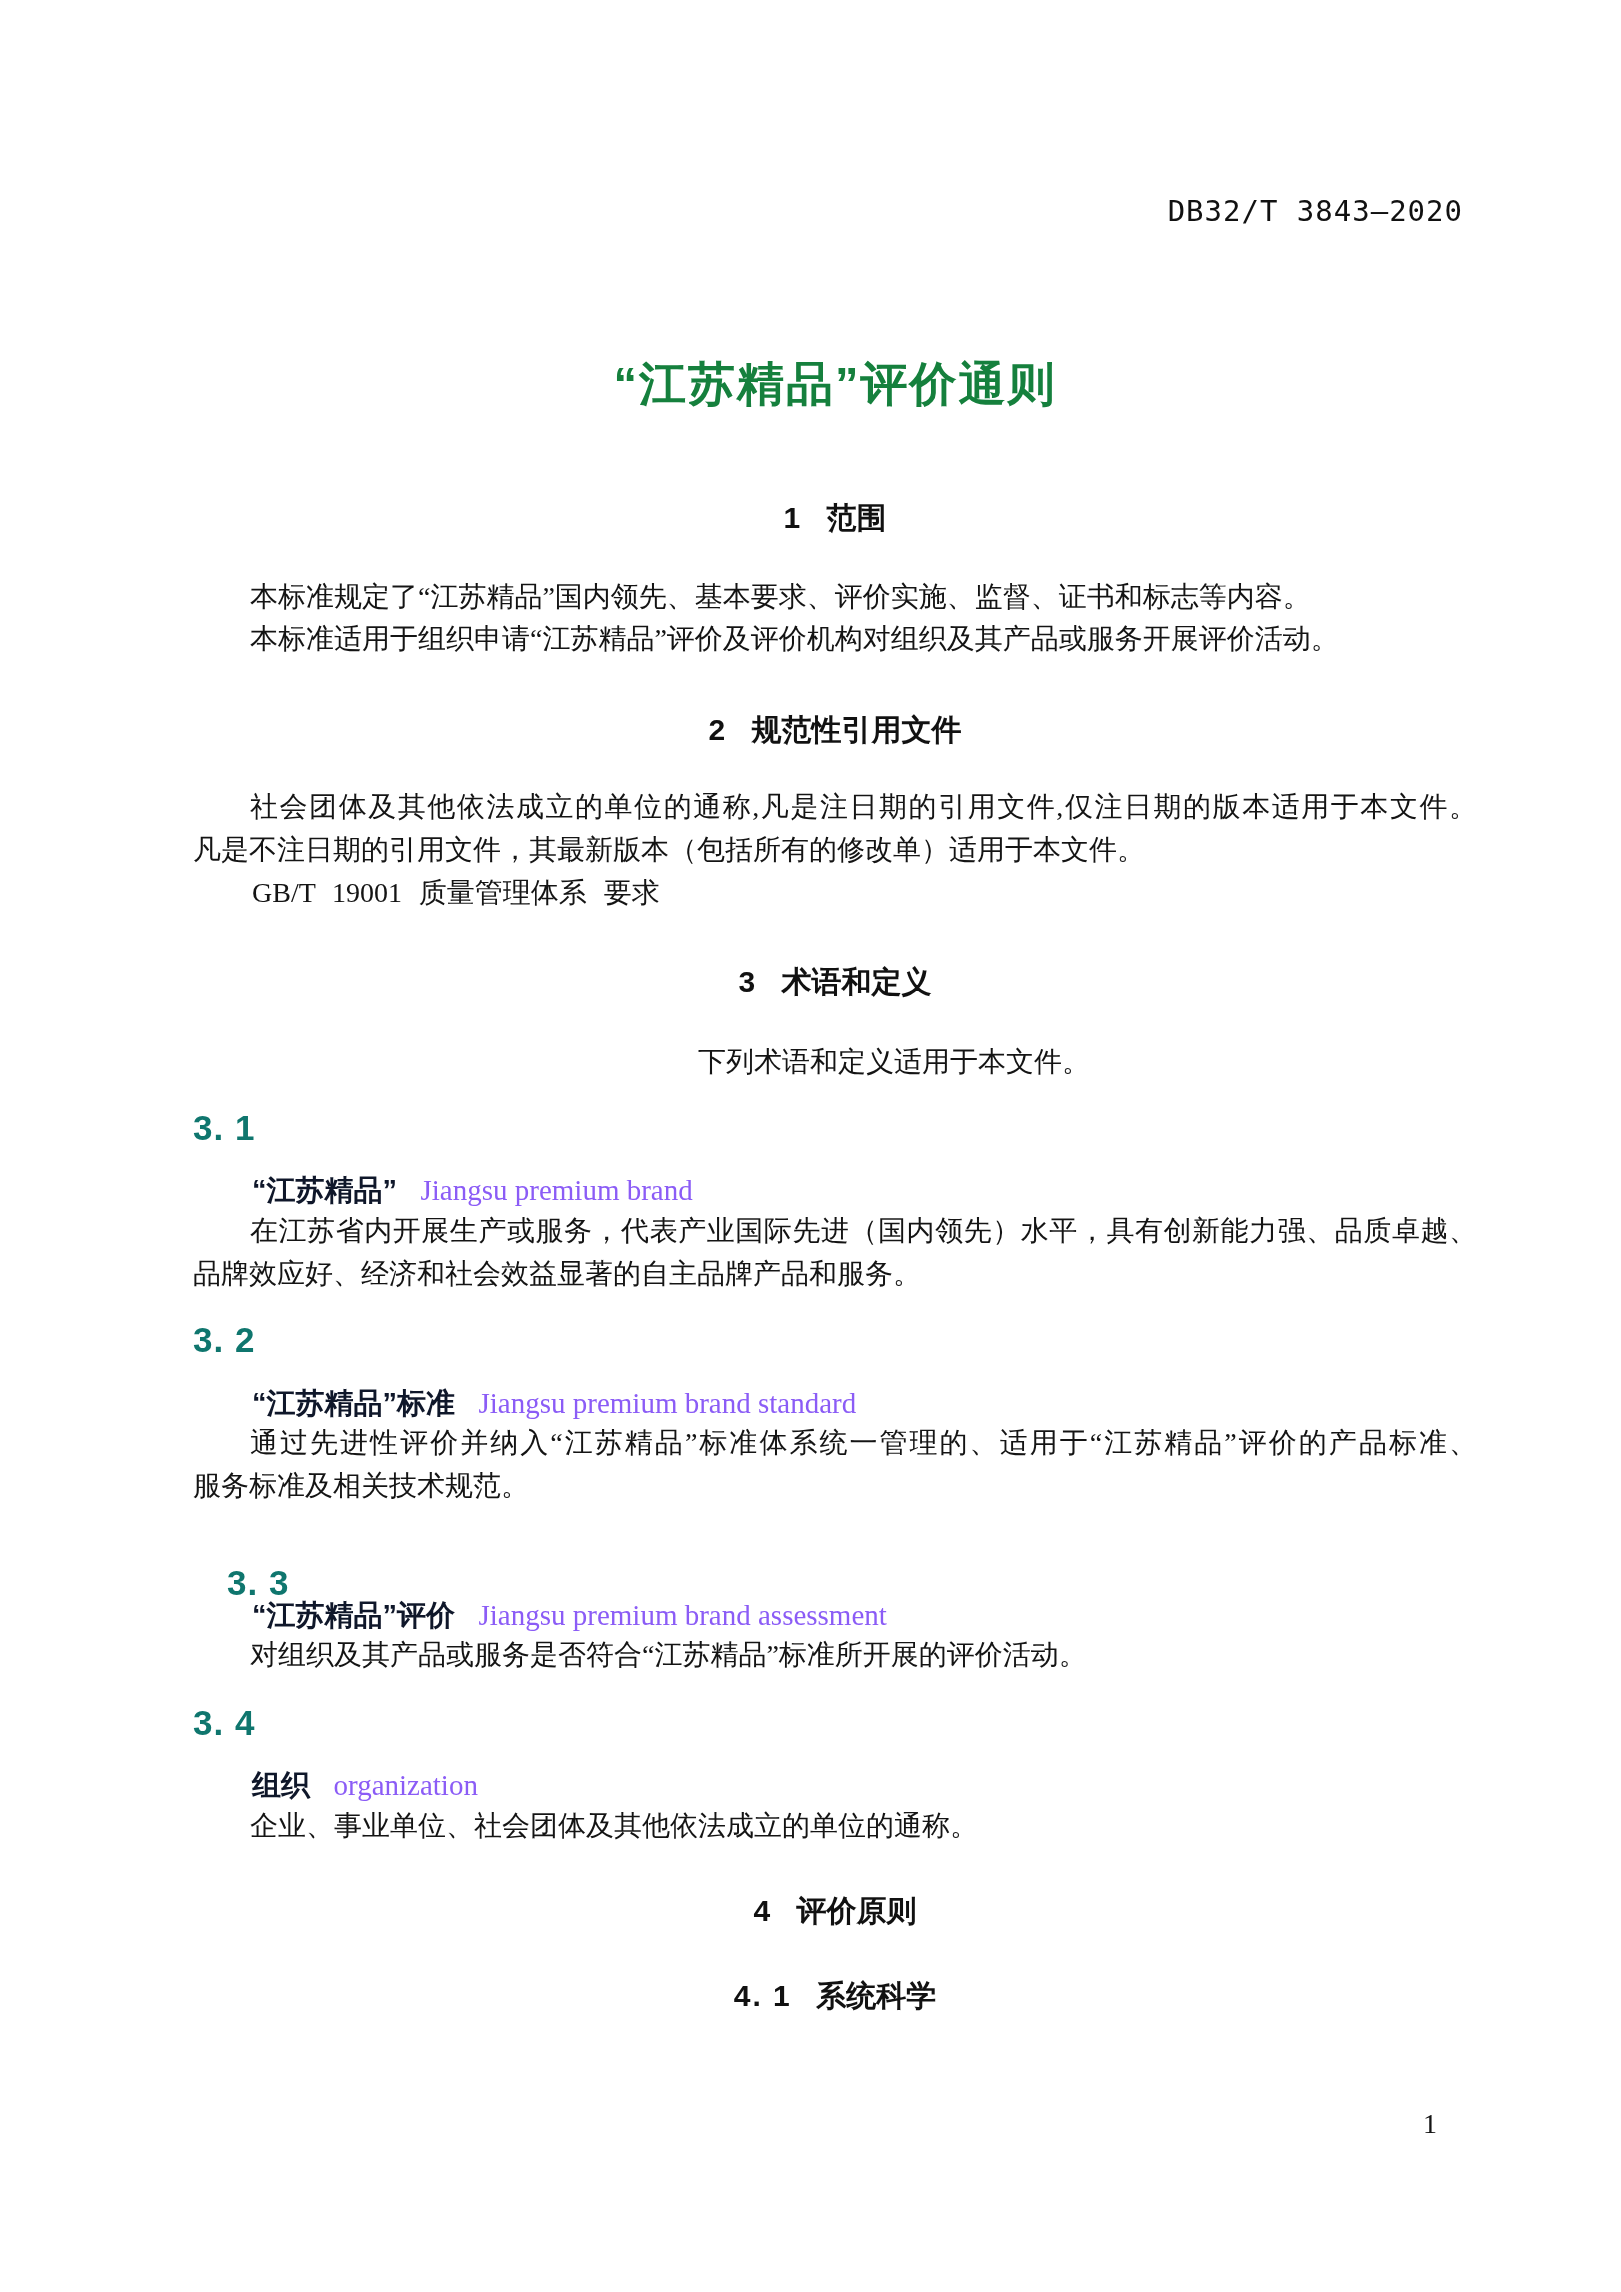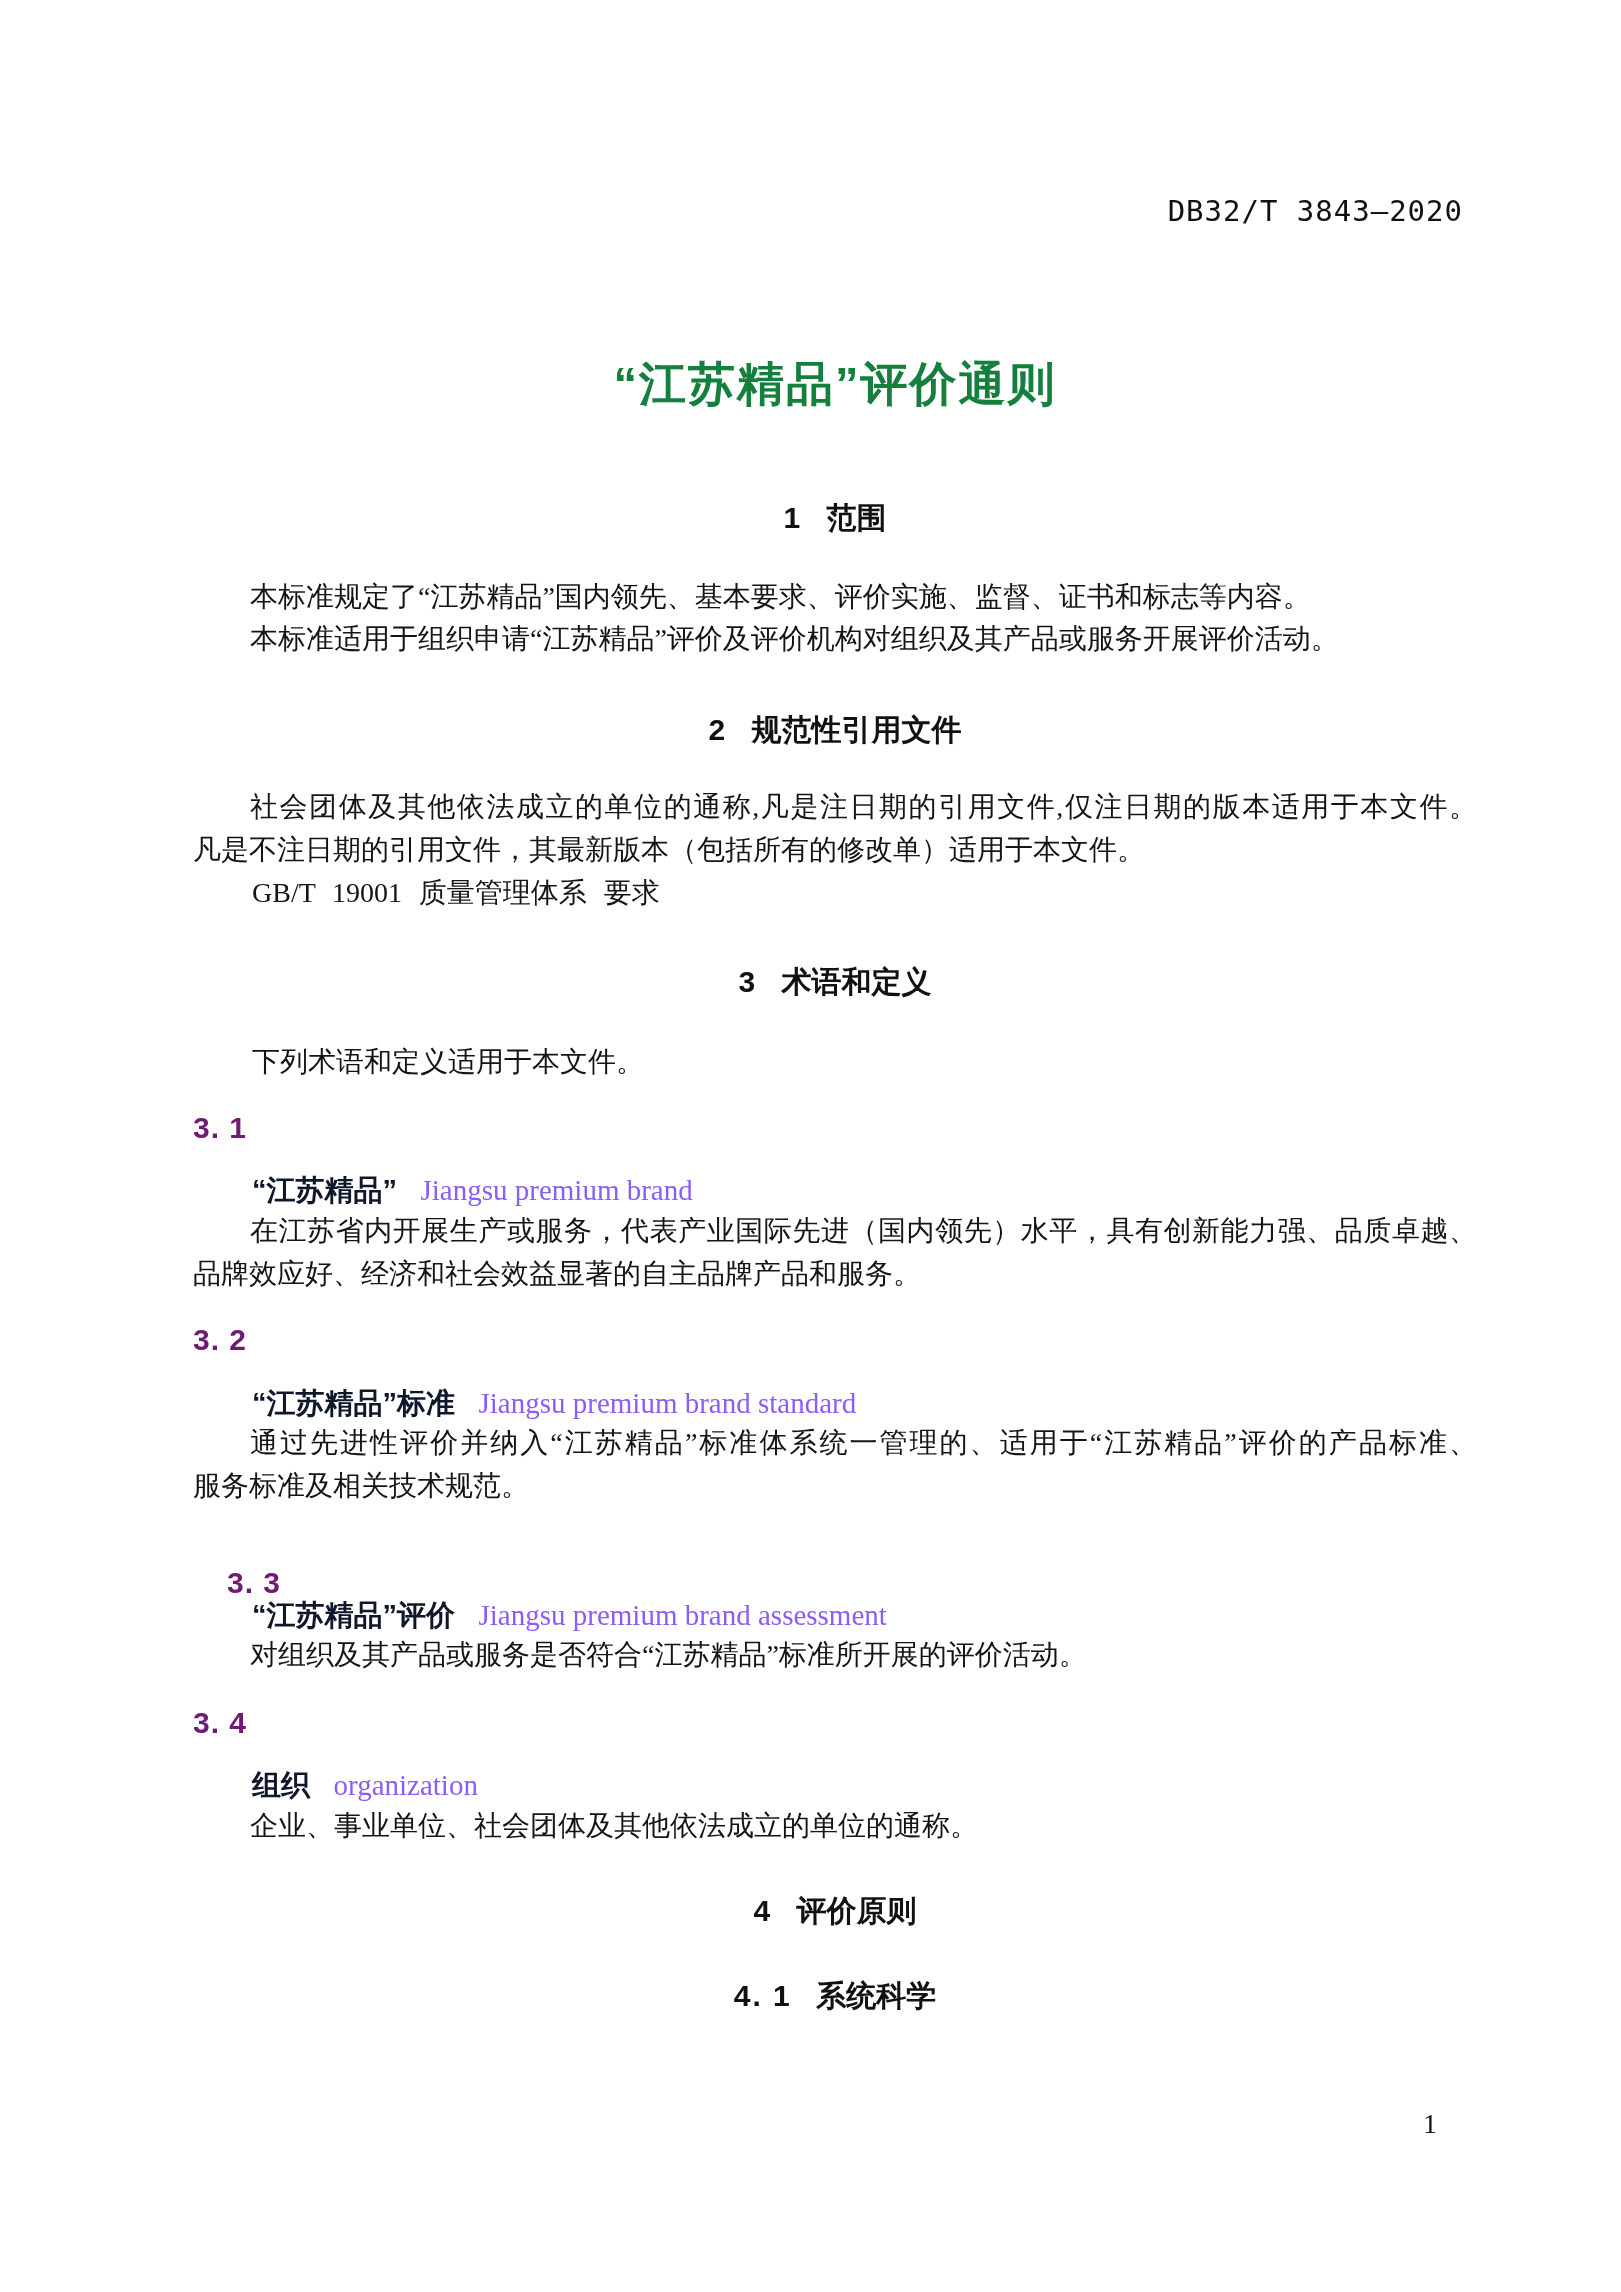--- a/index.html
+++ b/index.html
@@ -44,25 +44,25 @@
     font-weight: 700;
     line-height: 37px;
     color: #111;
     text-align: center;
   }
   .heading .h-num { margin-right: 24.5px; letter-spacing: 2px; }
 
   .clause-num {
     left: 193px;
     font-family: "Liberation Sans", "DejaVu Sans", sans-serif;
-    font-size: 30px;
+    font-size: 35px;
     font-weight: 700;
     line-height: 37px;
     letter-spacing: 1px;
-    color: #701a75;
+    color: #0f766e;
   }
 
   .body-block {
     left: 193px;
     width: 1284px;
     font-size: 28px;
     line-height: 43px;
     color: #141414;
   }
   .line { height: 43px; white-space: nowrap; }
@@ -121,21 +121,21 @@
   </div>
   <div class="abs body-block" style="top:785px;">
     <div class="wrap-first">社会团体及其他依法成立的单位的通称,凡是注日期的引用文件,仅注日期的版本适用于本文件。</div>
     <div class="line">凡是不注日期的引用文件，其最新版本（包括所有的修改单）适用于本文件。</div>
   </div>
   <div class="abs body-block line pad-indent gb-ref" style="top:871px;">GB/T 19001 质量管理体系 要求</div>
 
   <div class="abs heading" style="top:963px;">
     <span class="h-num">3</span><span>术语和定义</span>
   </div>
-  <div class="abs body-block line pad-indent" style="top:1040px;">下列术语和定义适用于本文件。</div>
+  <div class="abs body-block line pad-indent" style="top:1040px;text-align:center;">下列术语和定义适用于本文件。</div>
 
   <div class="abs clause-num" style="top:1109px;">3. 1</div>
   <div class="abs term-line pad-indent" style="top:1169px;">
     <span class="term-zh">“江苏精品”</span><span class="term-en">Jiangsu premium brand</span>
   </div>
   <div class="abs body-block" style="top:1209px;">
     <div class="wrap-first">在江苏省内开展生产或服务，代表产业国际先进（国内领先）水平，具有创新能力强、品质卓越、</div>
     <div class="line">品牌效应好、经济和社会效益显著的自主品牌产品和服务。</div>
   </div>
 

